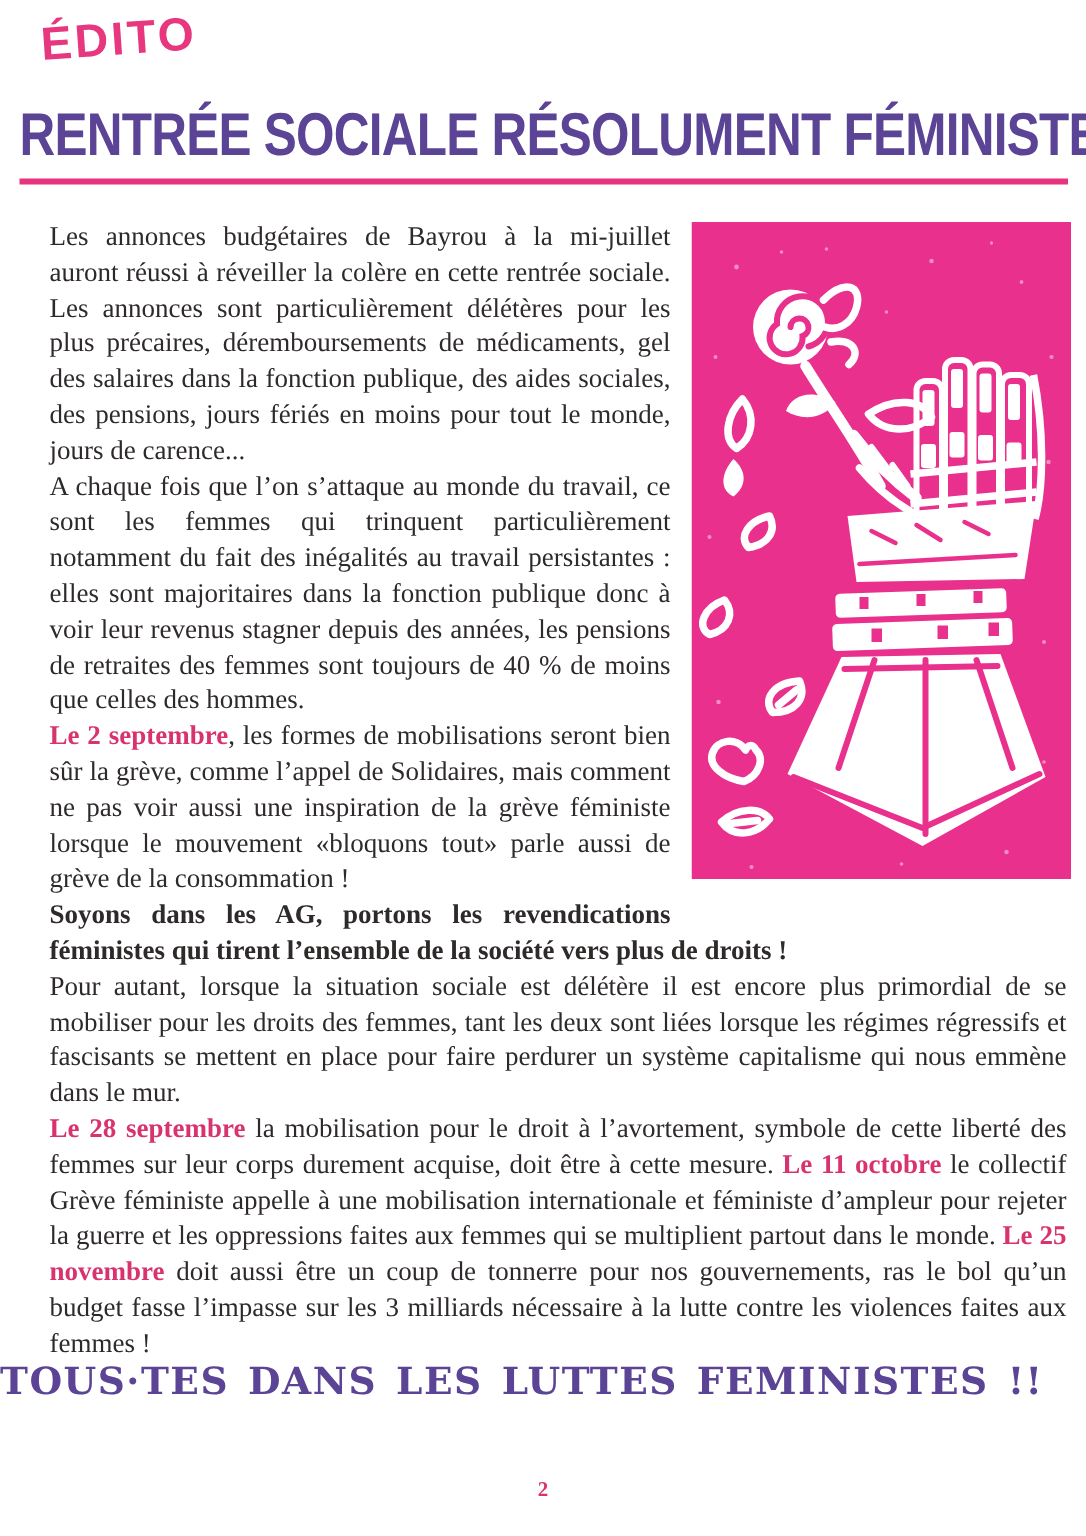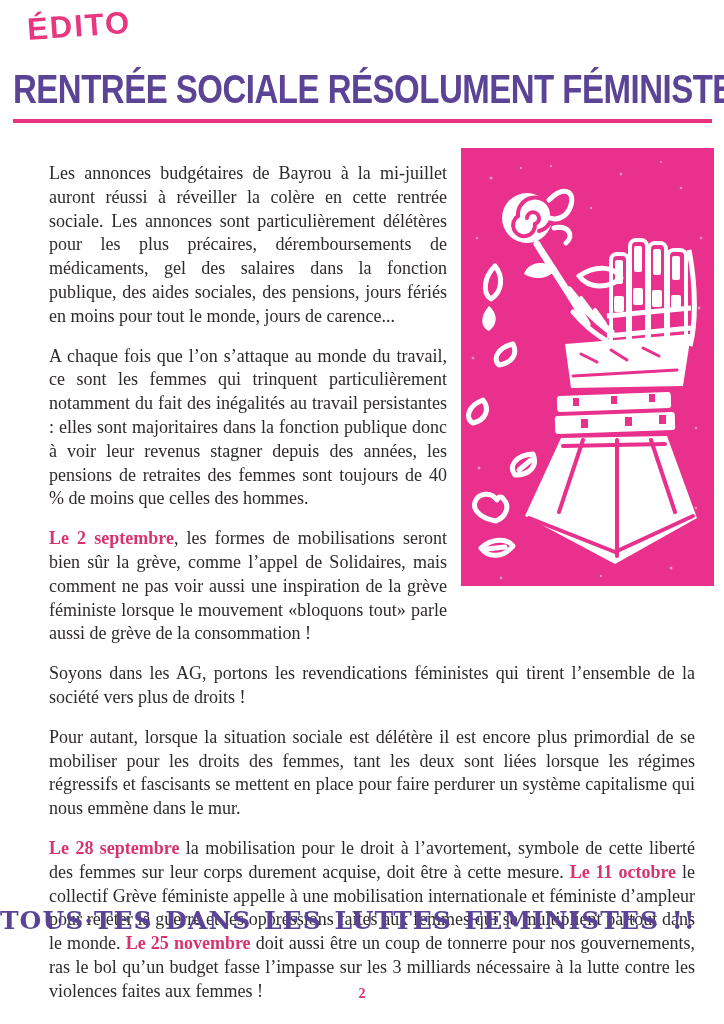--- a/index.html
+++ b/index.html
@@ -27,22 +27,22 @@
     color:#5B4495;
     white-space:nowrap;
     transform:scale(1,1.22);transform-origin:left bottom;
   }
   .title-underline{height:4px;background:#E8337F;margin-top:5px;}
   
   .article{
     position:absolute;top:146px;left:33px;width:678px;
     font-size:18px;line-height:23.8px;color:#2E2A2A;
   }
-  .article p{margin:16px;text-align:justify;}
-  .article p.bold{font-weight:normal;}
+  .article p{margin:0;text-align:justify;}
+  .article p.bold{font-weight:bold;}
   .date{color:#D8336F;font-weight:bold;}
   
   .illu{
     float:right;width:253px;height:438px;
     margin:2px -3px 30px 14px;
   }
   .illu svg{display:block;width:100%;height:100%;}
   
   .slogan{
     position:absolute;top:906px;left:0;width:100%;

